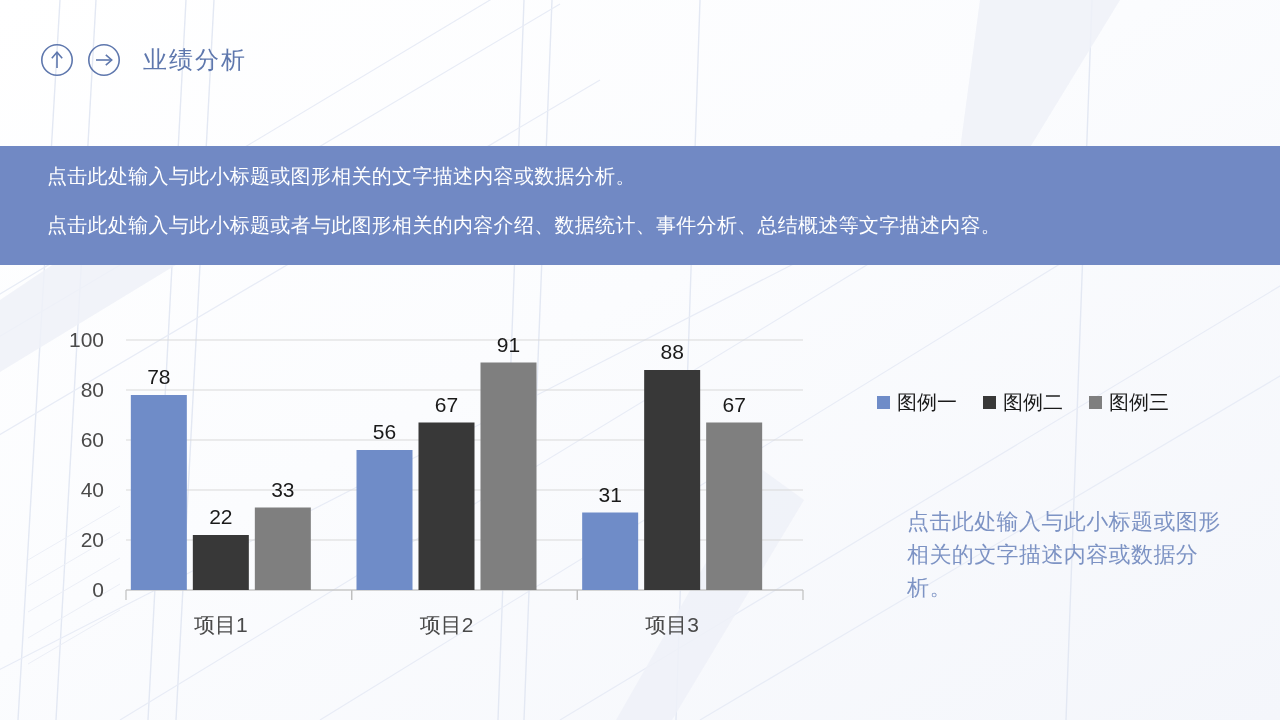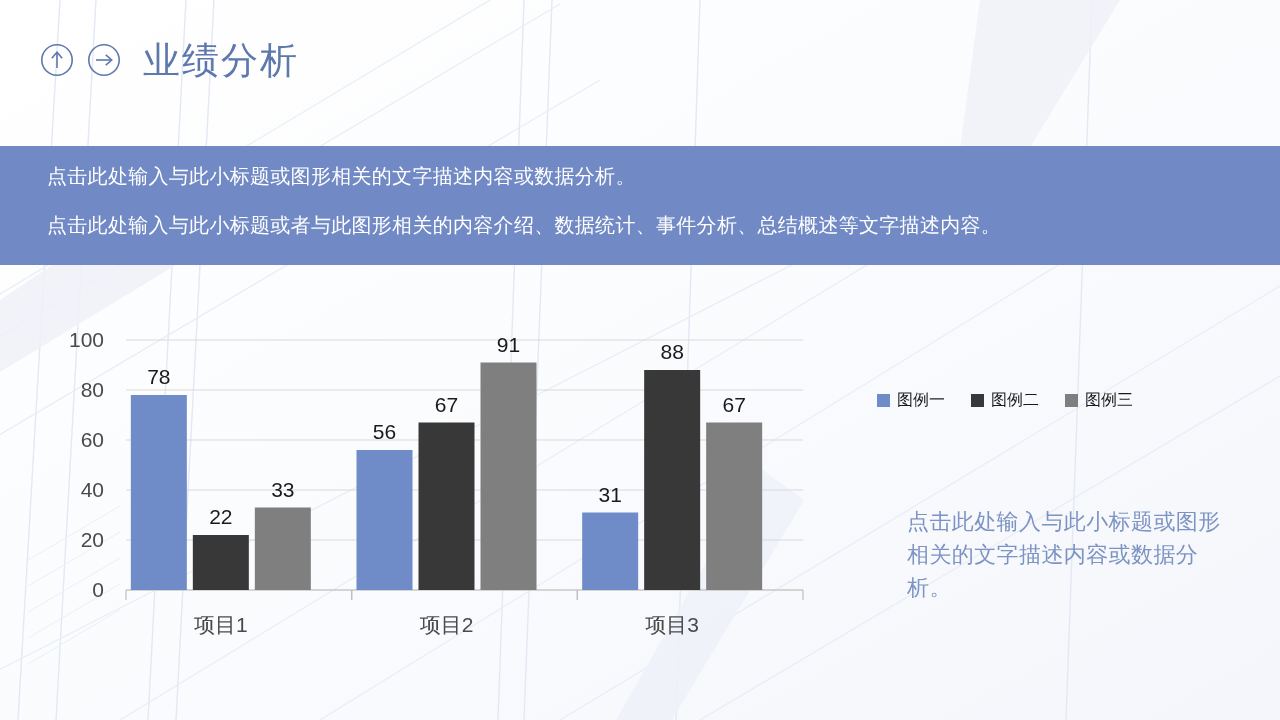--- a/index.html
+++ b/index.html
@@ -40,21 +40,21 @@
     align-items: center;
     gap: 13px;
   }
   .hdr-icon {
     width: 34px;
     height: 34px;
     flex: 0 0 auto;
   }
   #page-title {
     margin-left: 9px;
-    font-size: 37px;
+    font-size: 24px;
     line-height: 1;
     color: #5e77ad;
     letter-spacing: 2px;
     white-space: nowrap;
     font-weight: 400;
   }
 
   
   #banner {
     position: absolute;
@@ -99,21 +99,21 @@
     align-items: center;
     gap: 7px;
     white-space: nowrap;
   }
   .legend-swatch {
     width: 13px;
     height: 13px;
     flex: 0 0 auto;
   }
   .legend-label {
-    font-size: 16px;
+    font-size: 20px;
     color: #1a1a1a;
     line-height: 1;
   }
 
   
   #side-note {
     position: absolute;
     left: 907px;
     top: 505px;
     width: 330px;

